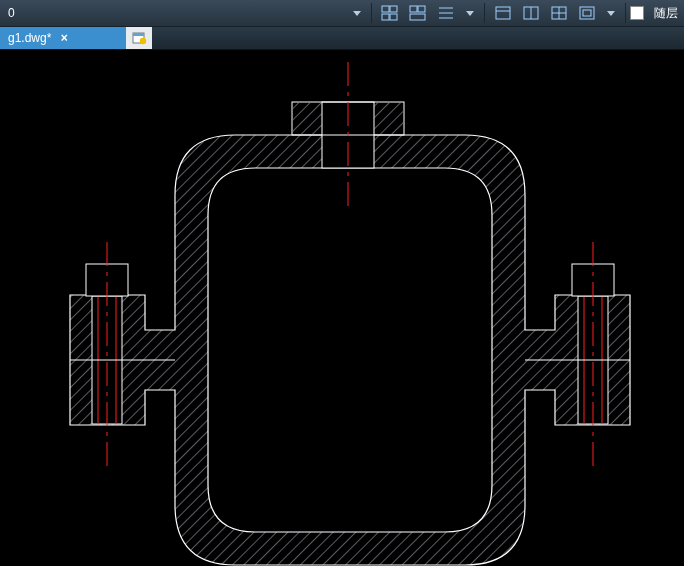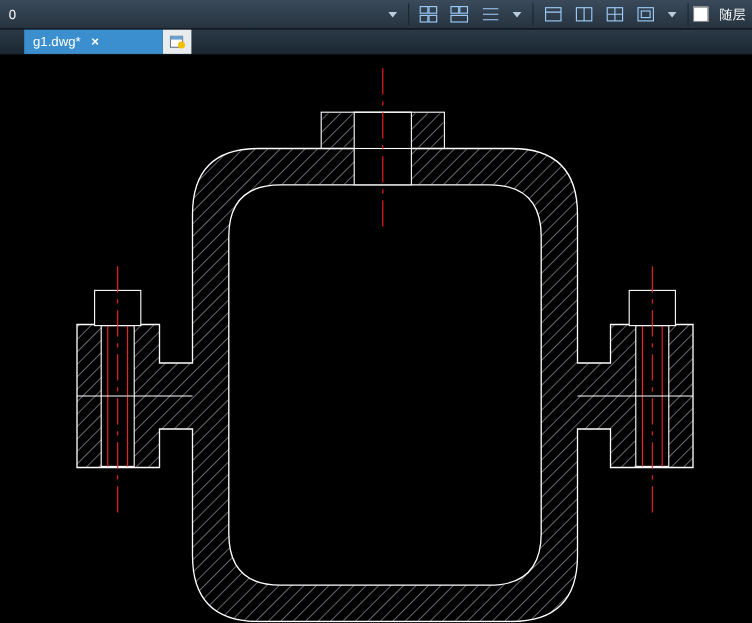--- a/index.html
+++ b/index.html
@@ -58,21 +58,20 @@
     border: 1px solid #888;
     margin-right: 4px;
   }
 
   .tabstrip {
     height: 22px;
     background: linear-gradient(#2a3a46, #1c2832);
     display: flex;
     align-items: stretch;
     border-bottom: 1px solid #0c141a;
-    padding-left: 22px;
   }
   .tab {
     display: flex;
     align-items: center;
     padding: 0 8px;
     gap: 6px;
     background: #3b8fcf;
     color: #fff;
     position: relative;
     min-width: 110px;

